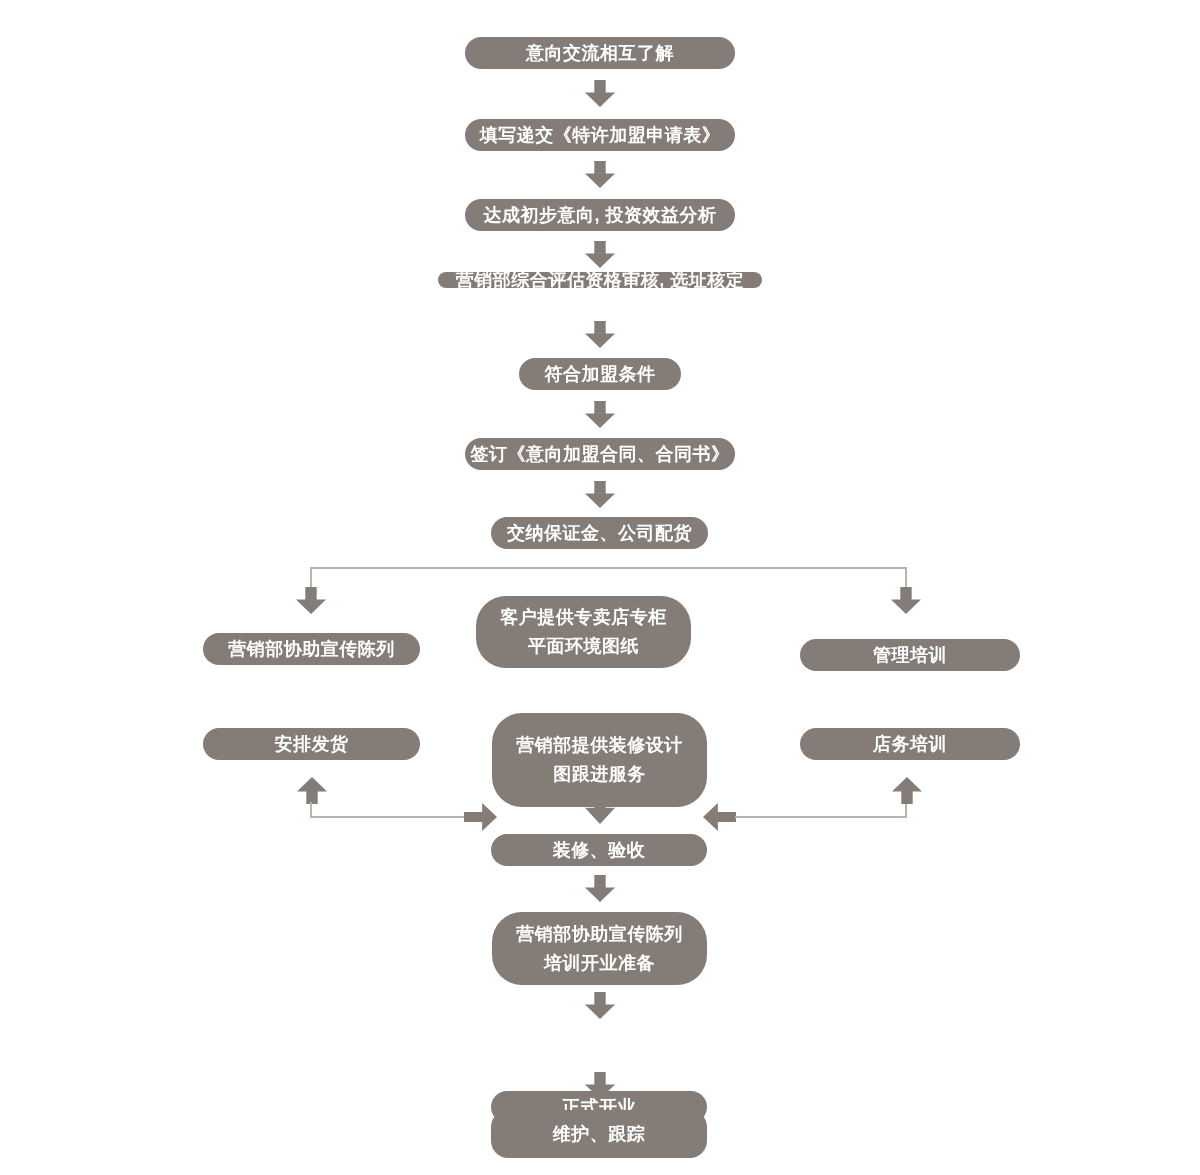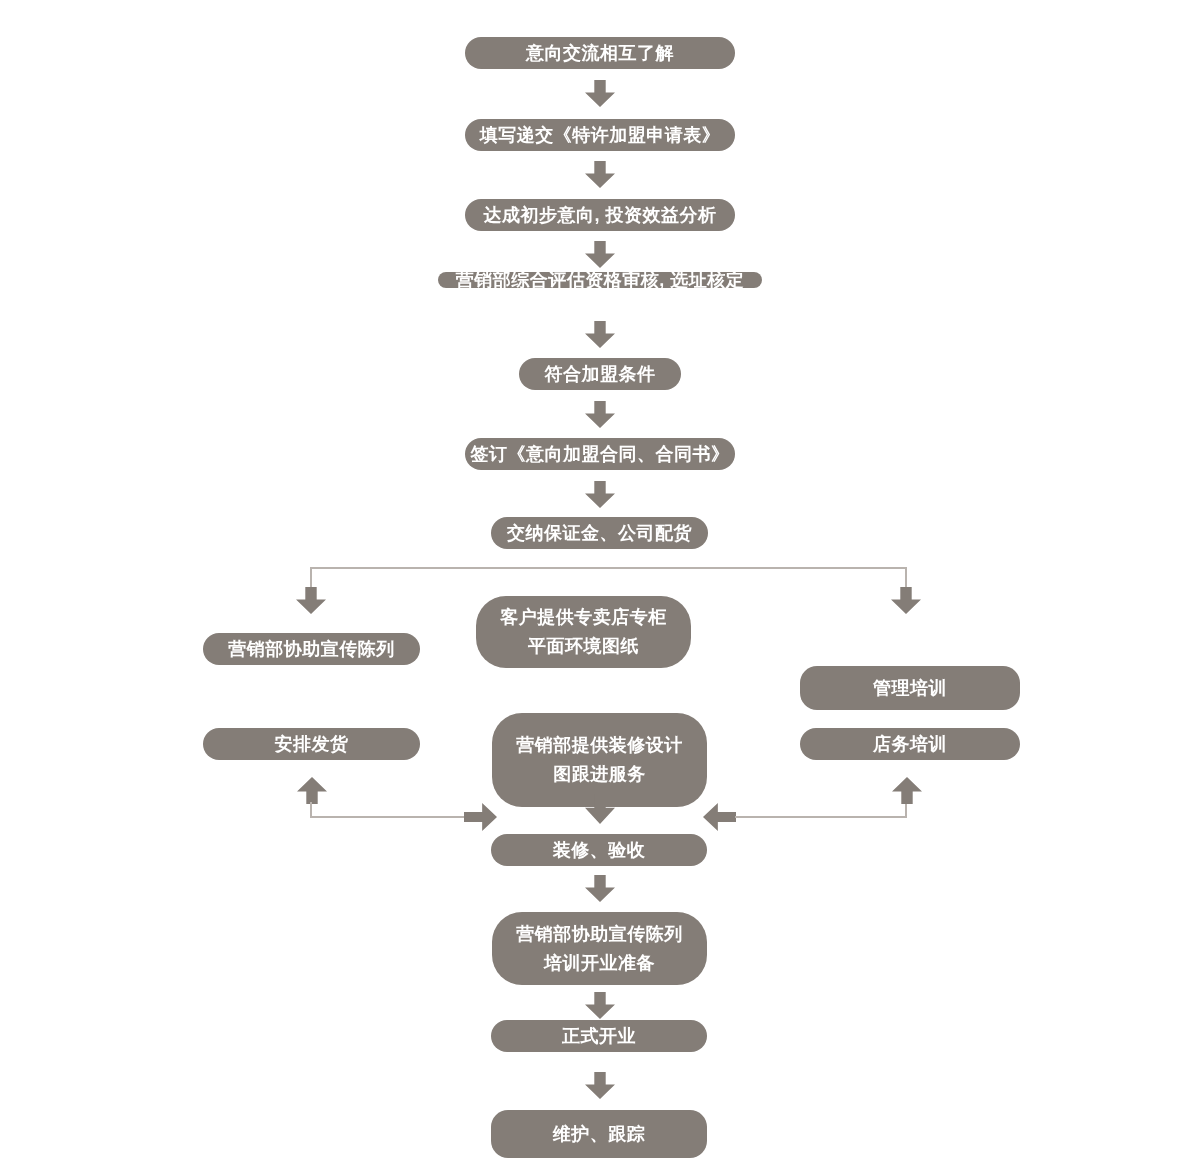--- a/index.html
+++ b/index.html
@@ -61,21 +61,21 @@
 
   <div class="line" style="left:310px;top:567px;width:597px;height:2px"></div>
   <div class="line" style="left:310px;top:567px;width:2px;height:22px"></div>
   <div class="arrow arrow-down" style="left:296px;top:587px;width:30px;height:27px"></div>
   <div class="line" style="left:905px;top:567px;width:2px;height:22px"></div>
   <div class="arrow arrow-down" style="left:891px;top:587px;width:30px;height:27px"></div>
 
   <div class="node" style="left:203px;top:633px;width:217px;height:32px">营销部协助宣传陈列</div>
   <div class="node big" style="left:476px;top:596px;width:215px;height:72px">客户提供专卖店专柜
 平面环境图纸</div>
-  <div class="node" style="left:800px;top:666px;width:220px;height:44px">管理培训</div>
+  <div class="node" style="left:800px;top:639px;width:220px;height:32px">管理培训</div>
 
   <div class="node" style="left:203px;top:728px;width:217px;height:32px">安排发货</div>
   <div class="node big" style="left:492px;top:713px;width:215px;height:94px">营销部提供装修设计
 图跟进服务</div>
   <div class="node" style="left:800px;top:728px;width:220px;height:32px">店务培训</div>
 
   <div class="arrow arrow-up" style="left:297px;top:777px;width:30px;height:27px"></div>
   <div class="line" style="left:310px;top:802px;width:2px;height:16px"></div>
   <div class="line" style="left:310px;top:816px;width:155px;height:2px"></div>
   <div class="arrow arrow-right" style="left:464px;top:803px;width:33px;height:28px"></div>
@@ -87,18 +87,18 @@
   <div class="line" style="left:905px;top:802px;width:2px;height:16px"></div>
   <div class="arrow arrow-up" style="left:892px;top:777px;width:30px;height:27px"></div>
 
   <div class="node" style="left:491px;top:834px;width:216px;height:32px">装修、验收</div>
   <div class="arrow arrow-down" style="left:585px;top:875px;width:30px;height:27px"></div>
 
   <div class="node big" style="left:492px;top:912px;width:215px;height:73px">营销部协助宣传陈列
 培训开业准备</div>
   <div class="arrow arrow-down" style="left:585px;top:992px;width:30px;height:27px"></div>
 
-  <div class="node" style="left:491px;top:1020px;width:216px;height:32px">正式开业</div>
+  <div class="node" style="left:491px;top:1091px;width:216px;height:32px">正式开业</div>
   <div class="arrow arrow-down" style="left:585px;top:1072px;width:30px;height:27px"></div>
 
   <div class="node" style="left:491px;top:1110px;width:216px;height:48px">维护、跟踪</div>
 
 </div>
 
 </body></html>

